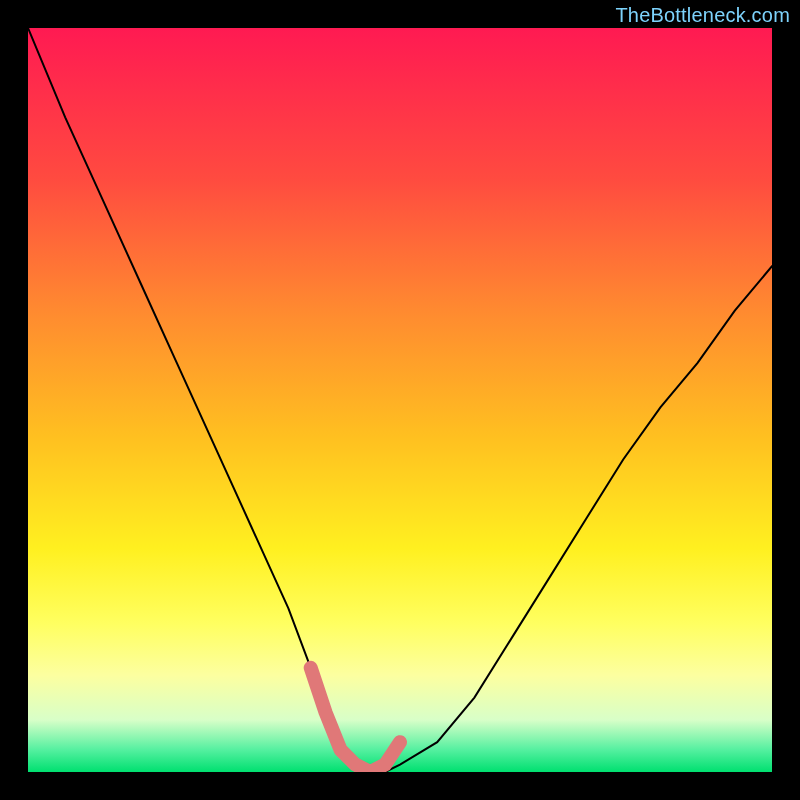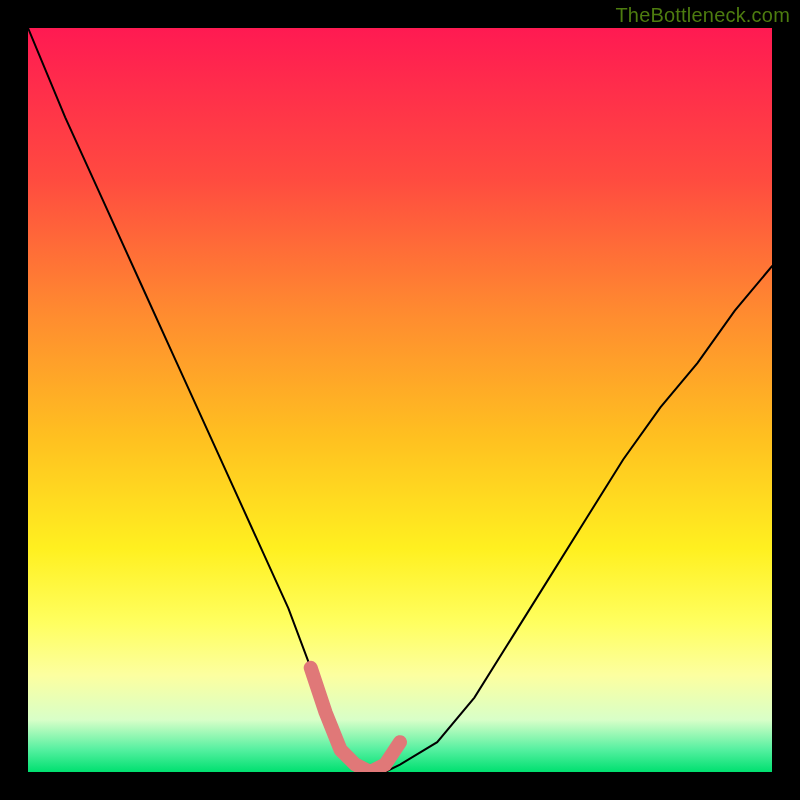--- a/index.html
+++ b/index.html
@@ -36,21 +36,21 @@
       #fcffa0 87%,
       #d8ffc8 93%,
       #55f0a0 97%,
       #00e070 100%
     );
   }
   .watermark {
     position: absolute;
     top: 4px;
     right: 10px;
-    color: #4d7c0f;
+    color: #7dd3fc;
     font-size: 20px;
     font-weight: 500;
     letter-spacing: 0.2px;
     user-select: none;
   }
   svg.curve {
     position: absolute;
     left: 0;
     top: 0;
     width: 744px;

